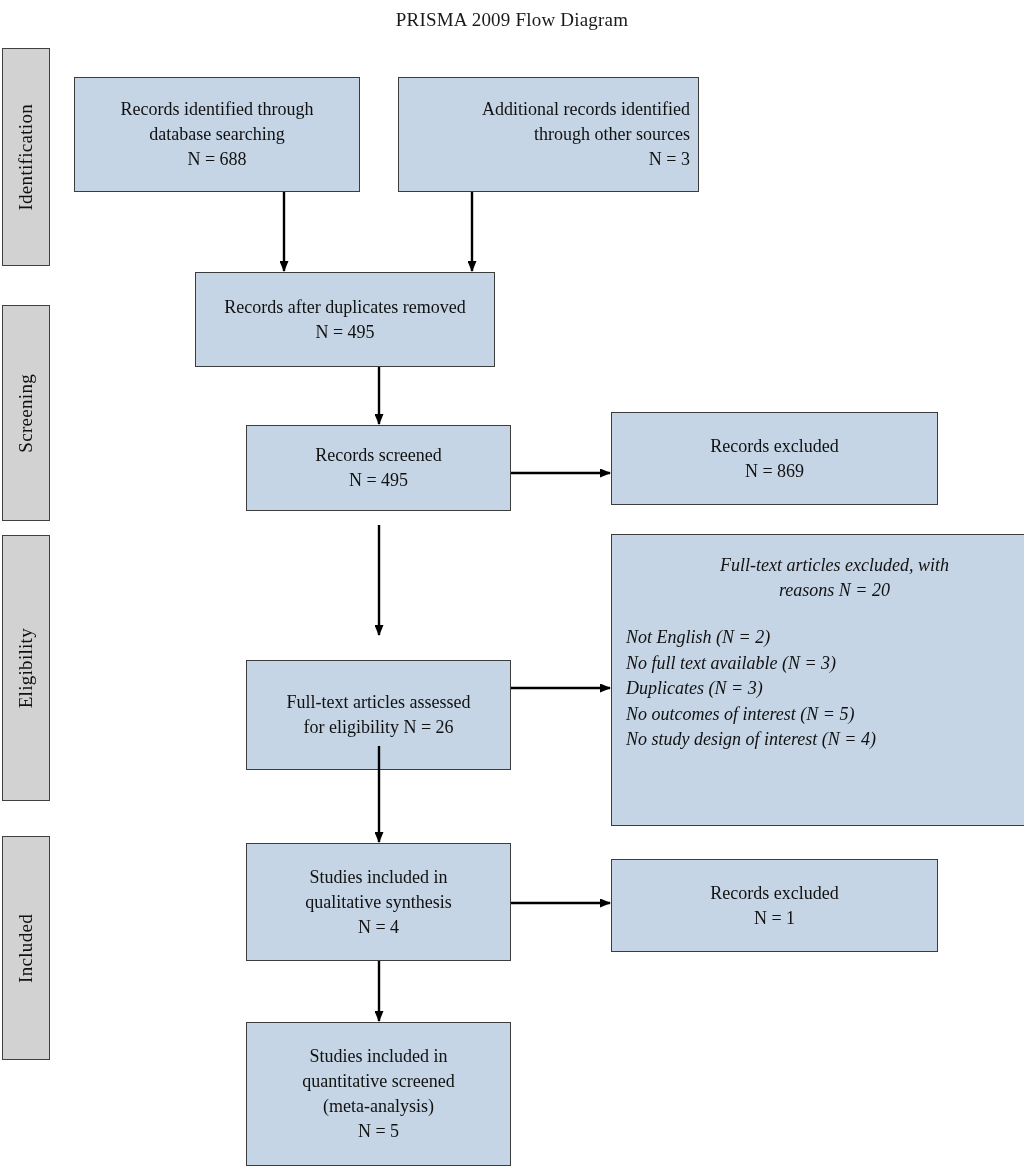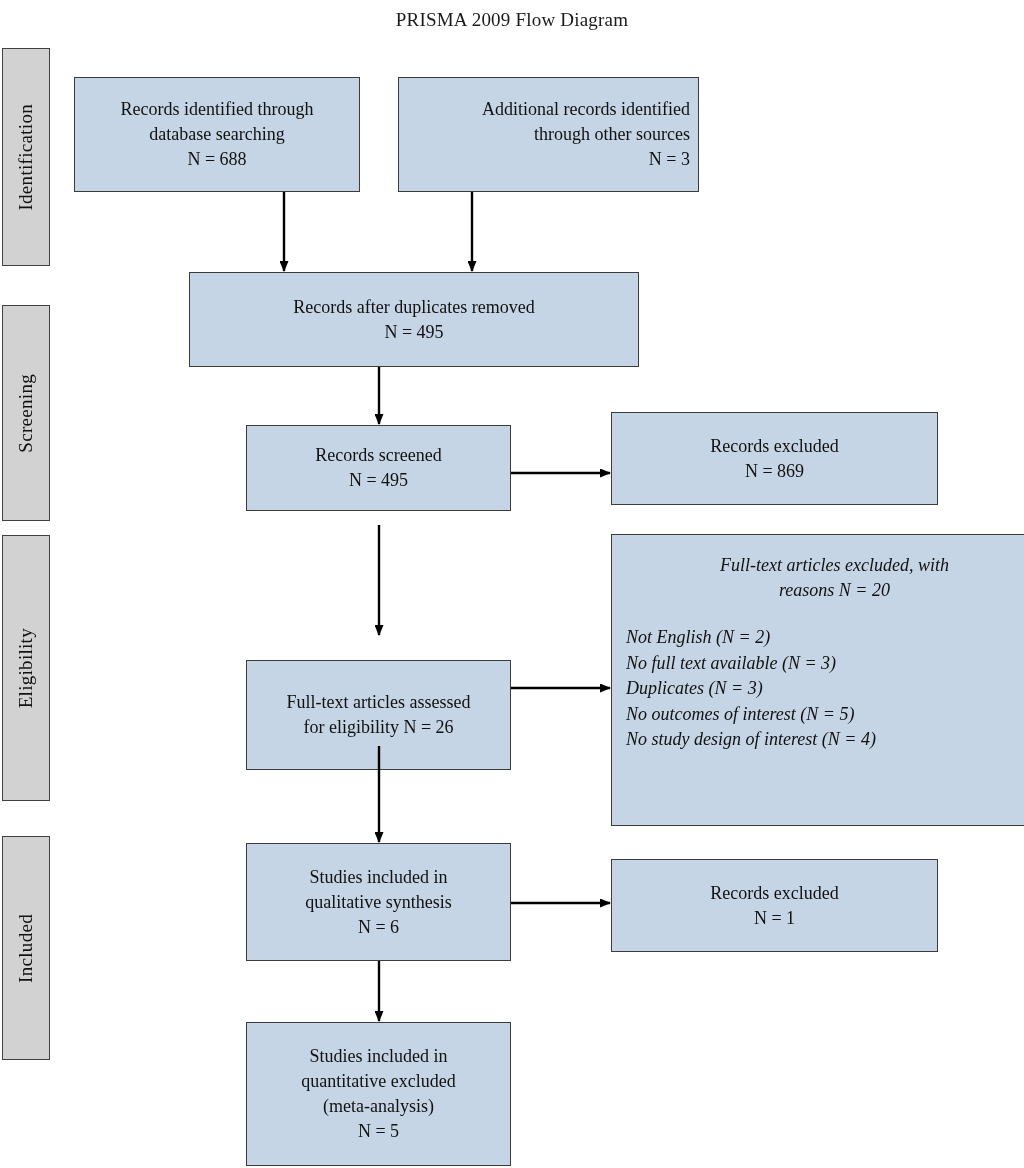--- a/index.html
+++ b/index.html
@@ -124,21 +124,21 @@
     <span class="line">database searching</span>
     <span class="line">N = 688</span>
   </div>
 
   <div class="node" style="left:398px; top:77px; width:301px; height:115px;align-items:flex-end;">
     <span class="line">Additional records identified</span>
     <span class="line">through other sources</span>
     <span class="line">N = 3</span>
   </div>
 
-  <div class="node" style="left:189px; top:272px; width:450px; height:95px;">
+  <div class="node" style="left:195px; top:272px; width:300px; height:95px;">
     <span class="line">Records after duplicates removed</span>
     <span class="line">N = 495</span>
   </div>
 
   <div class="node" style="left:246px; top:425px; width:265px; height:86px;">
     <span class="line">Records screened</span>
     <span class="line">N = 495</span>
   </div>
 
   <div class="node" style="left:611px; top:412px; width:327px; height:93px;">
@@ -161,31 +161,31 @@
       <span class="line">No full text available (N = 3)</span>
       <span class="line">Duplicates (N = 3)</span>
       <span class="line">No outcomes of interest (N = 5)</span>
       <span class="line">No study design of interest (N = 4)</span>
     </div>
   </div>
 
   <div class="node" style="left:246px; top:843px; width:265px; height:118px;">
     <span class="line">Studies included in</span>
     <span class="line">qualitative synthesis</span>
-    <span class="line">N = 6</span>
+    <span class="line">N = 4</span>
   </div>
 
   <div class="node" style="left:611px; top:859px; width:327px; height:93px;">
     <span class="line">Records excluded</span>
     <span class="line">N = 1</span>
   </div>
 
   <div class="node" style="left:246px; top:1022px; width:265px; height:144px;">
     <span class="line">Studies included in</span>
-    <span class="line">quantitative excluded</span>
+    <span class="line">quantitative screened</span>
     <span class="line">(meta-analysis)</span>
     <span class="line">N = 5</span>
   </div>
 
   <div class="conn" style="left:0; top:0; width:1024px; height:1168px;">
     <svg width="1024" height="1168" viewBox="0 0 1024 1168" xmlns="http://www.w3.org/2000/svg" aria-hidden="true">
       <defs>
         <marker id="ah" markerWidth="11" markerHeight="9" refX="10" refY="4.5" orient="auto" markerUnits="userSpaceOnUse">
           <path d="M0,0 L11,4.5 L0,9 z" fill="#000000"></path>
         </marker>

